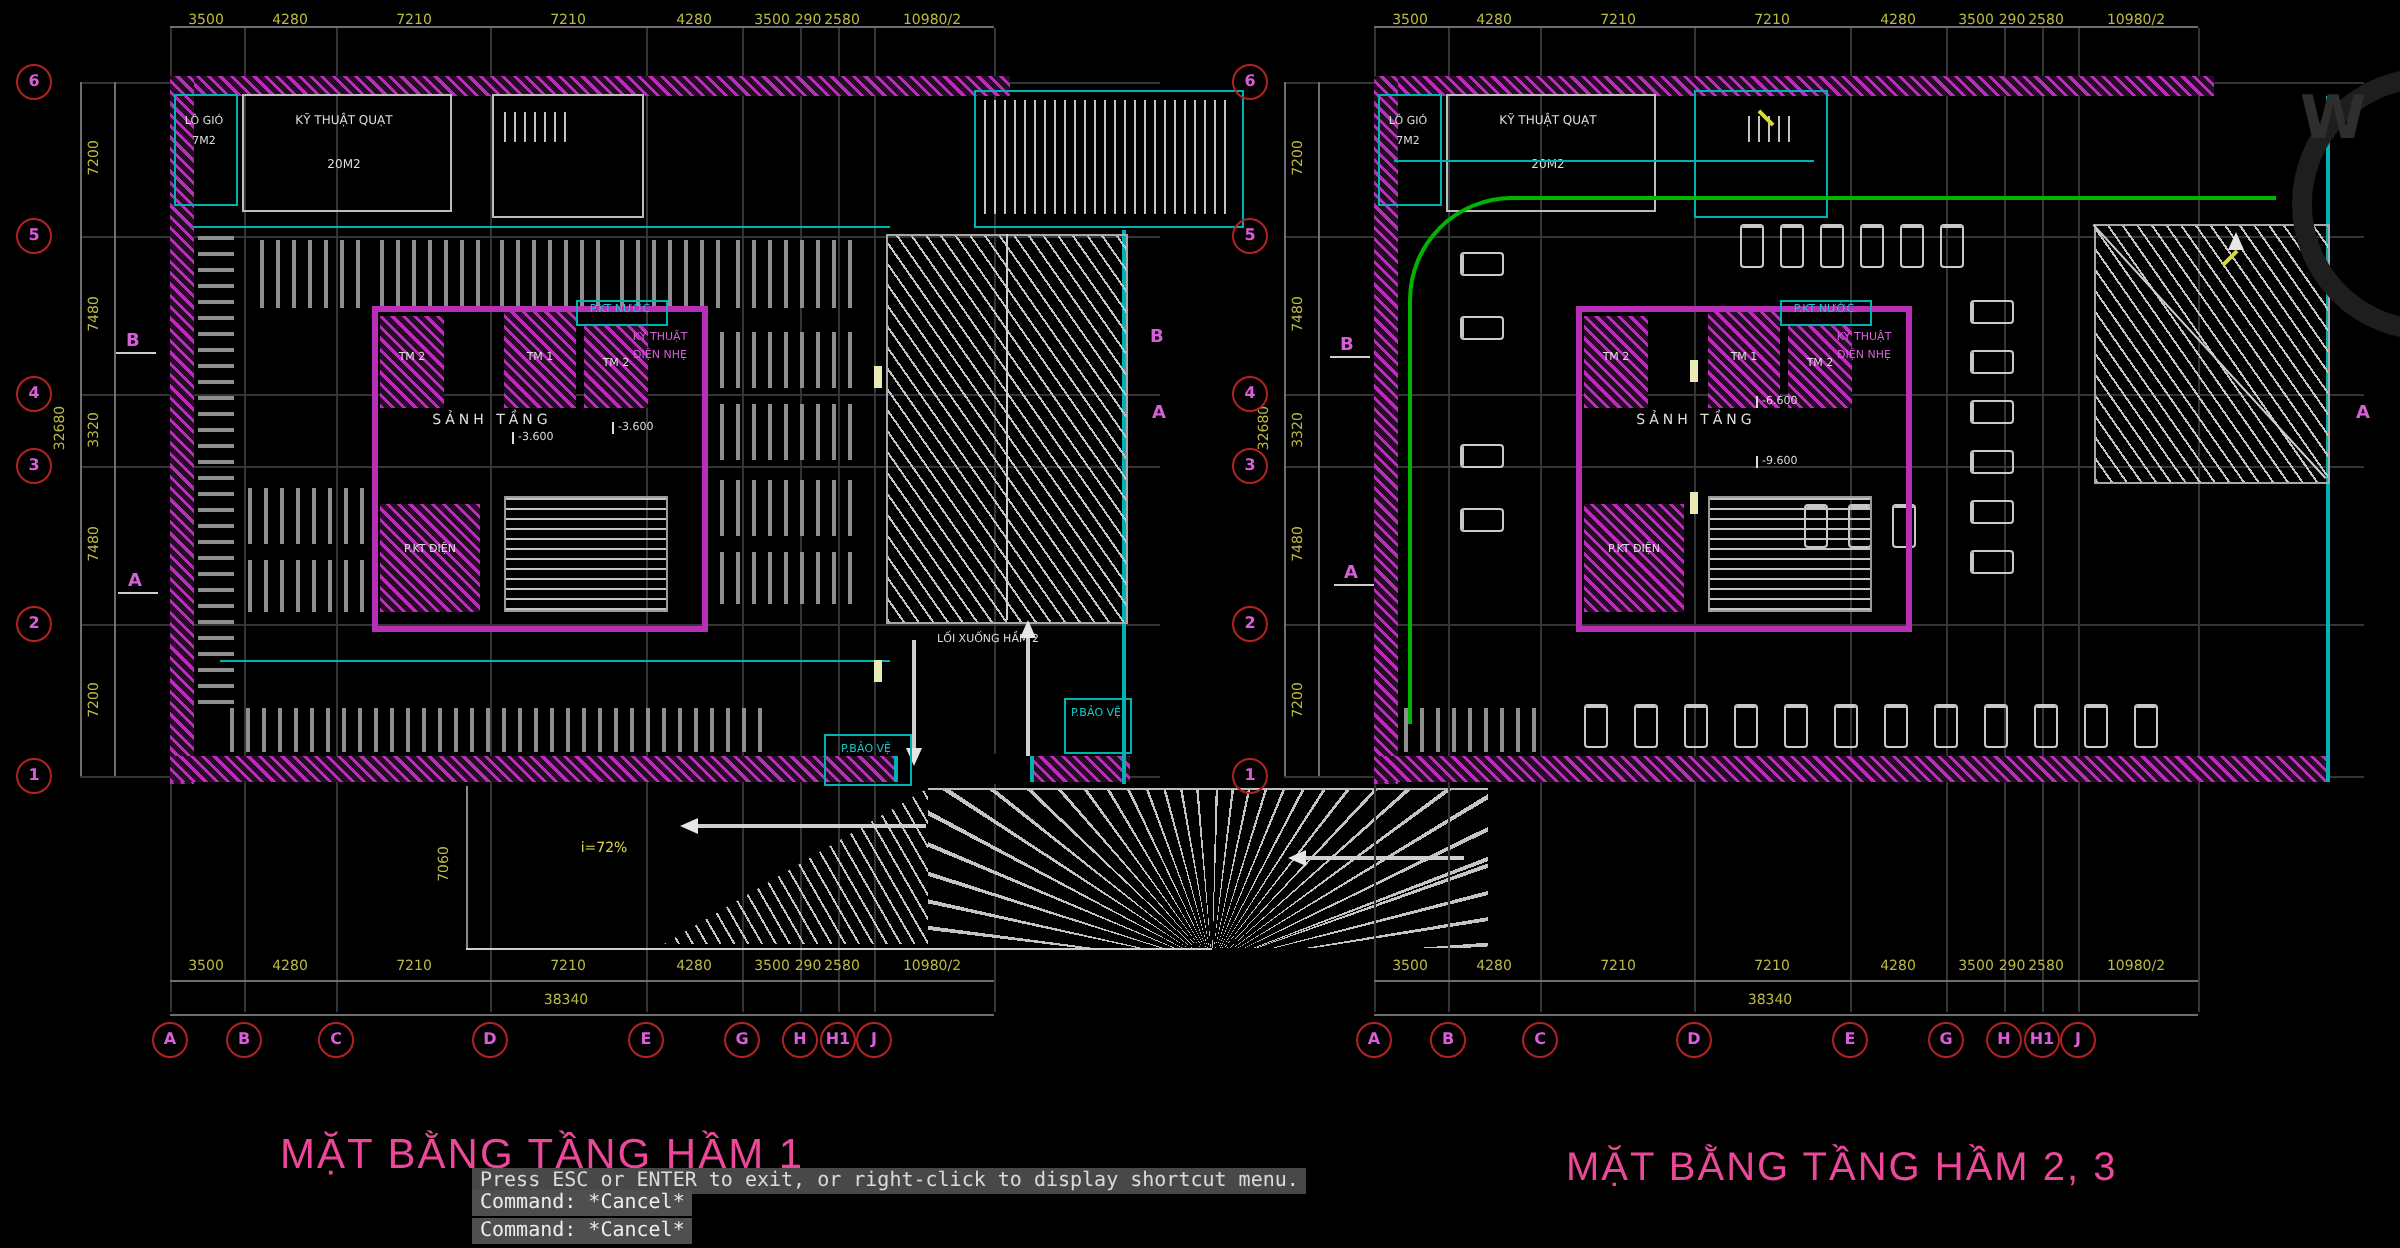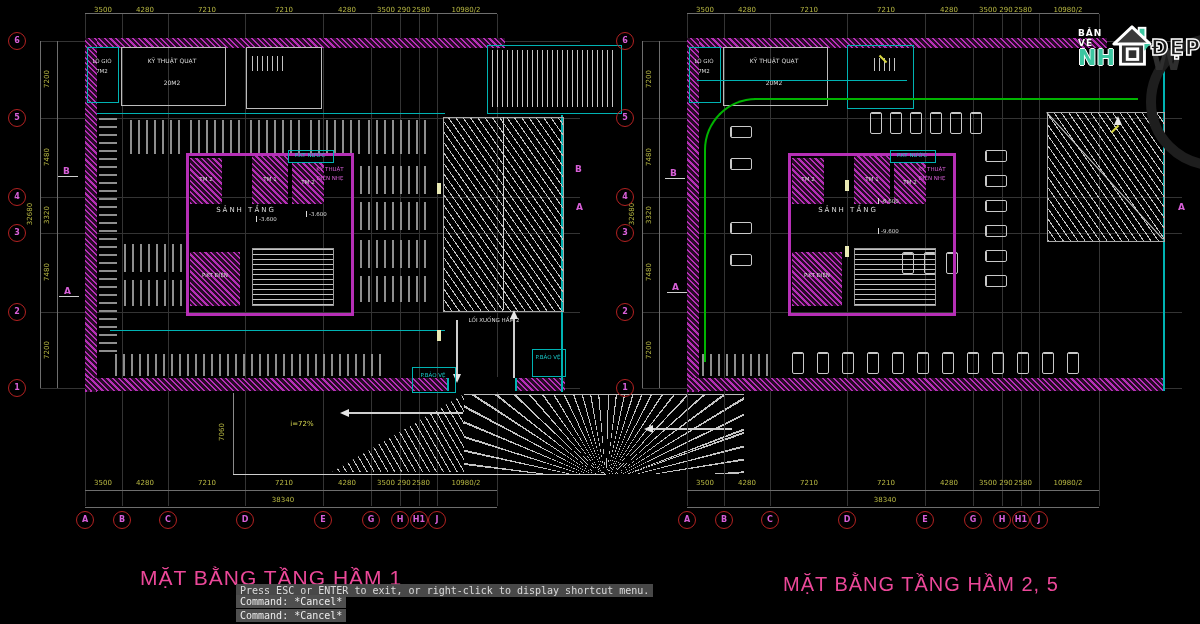--- a/index.html
+++ b/index.html
@@ -375,40 +375,24 @@
 
     <div class="hw" style="left:445px;top:112px;width:116px;height:128px"></div>
     <div class="wl" style="left:445px;top:112px;width:172px;height:1px;transform:rotate(47.5deg);transform-origin:0 0"></div>
     <div class="triU" style="left:512px;top:116px"></div>
     <div class="abs" style="left:508px;top:128px;width:10px;height:2px;background:#d8d840;transform:rotate(-45deg)"></div>
     <div class="boll" style="left:243px;top:180px"></div>
     <div class="boll" style="left:243px;top:246px"></div>
   </div>
 
   <span class="title" style="left:140px;top:566px;font-size:21px">MẶT BẰNG TẦNG HẦM 1</span>
-  <span class="title" style="left:783px;top:573px;font-size:20px">MẶT BẰNG TẦNG HẦM 2, 5</span>
+  <span class="title" style="left:783px;top:573px;font-size:20px">MẶT BẰNG TẦNG HẦM 2, 3</span>
 
 
   <span class="cmdrow" style="left:236px;top:584px;opacity:.92">Press ESC or ENTER to exit, or right-click to display shortcut menu.</span>
   <span class="cmdrow" style="left:236px;top:595px">Command: *Cancel*</span>
   <span class="cmdrow" style="left:236px;top:609px">Command: *Cancel*</span>
 
   <div id="wcircle"></div>
   <span id="wletter">W</span>
 
-  <div id="logo">
-    <div class="logo-left">
-      <span class="logo-top">BẢN VẼ</span>
-      <span class="logo-nh">NH</span>
-    </div>
-    <span style="display:inline-block">
-      <svg width="46" height="48" viewBox="0 0 48 50">
-        <rect x="31" y="6" width="7" height="10" fill="#3cc6a0" stroke="#fff" stroke-width="2"></rect>
-        <polygon points="5,23 24,5 43,23" fill="#3a3a3a" stroke="#fff" stroke-width="3" stroke-linejoin="round"></polygon>
-        <rect x="12" y="23" width="25" height="21" fill="#303030" stroke="#fff" stroke-width="3"></rect>
-        <rect x="19" y="28" width="11" height="11" fill="none" stroke="#fff" stroke-width="3"></rect>
-        <polygon points="37,23 43,23 37,30" fill="#3cc6a0"></polygon>
-      </svg>
-    </span>
-    <span class="logo-dep">ĐẸP</span>
-  </div>
 
 </div>
 
 </body></html>

